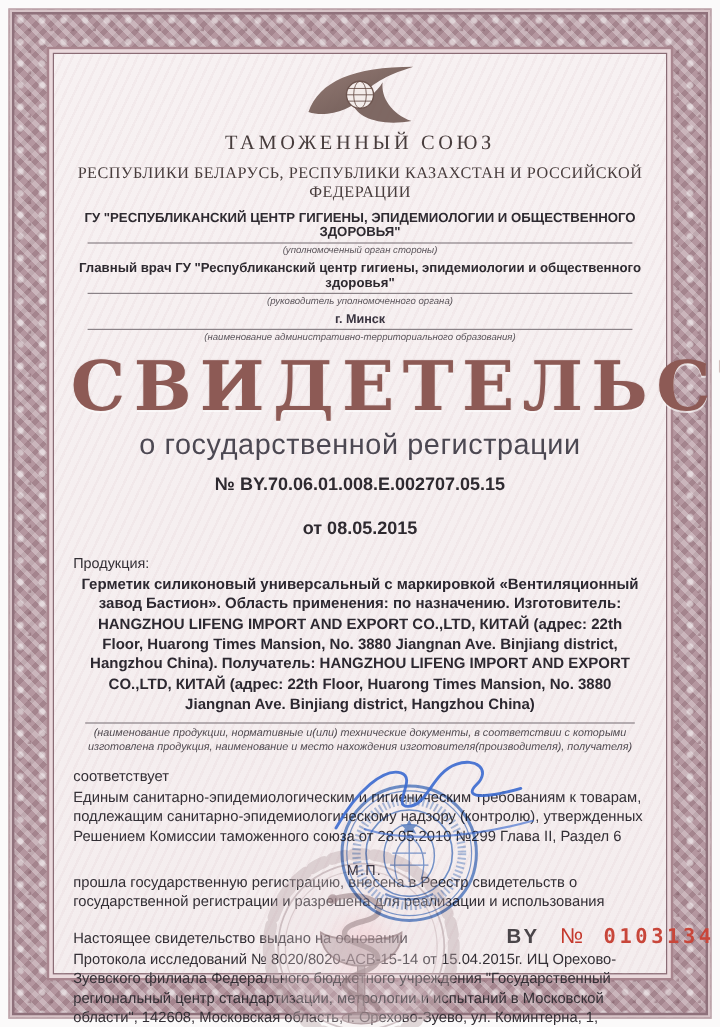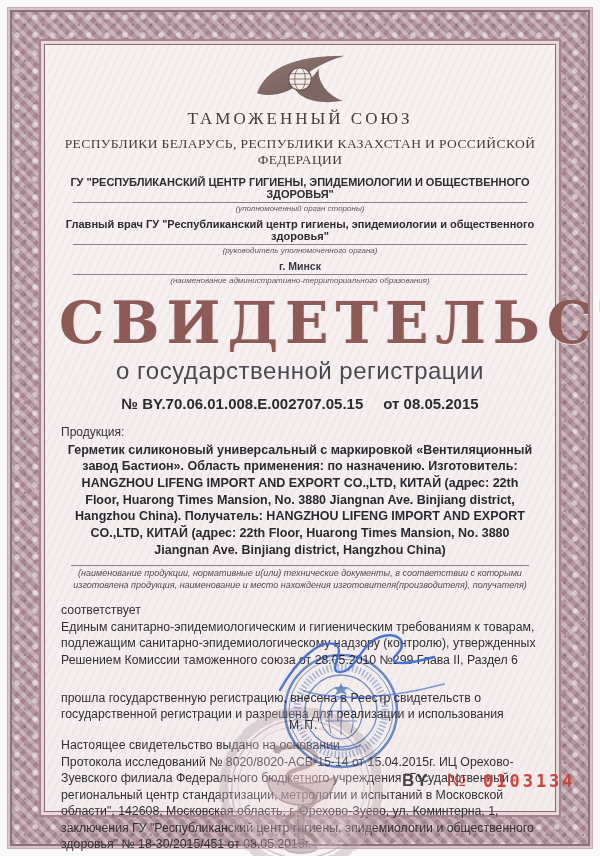--- a/index.html
+++ b/index.html
@@ -40,21 +40,21 @@
   .org2{font-size:11px;font-weight:bold;color:#2e2a30;margin-top:5px;}
   .city{font-size:10.5px;font-weight:bold;color:#3a3440;margin-top:5px;}
   .rl{border-top:1px solid #8a8287;width:94%;margin:2px auto 0;}
   .cap{font-size:8px;font-style:italic;color:#5c565c;margin-top:1px;}
   .doc-title{
     font-family:"DejaVu Serif","Liberation Serif",serif;font-weight:bold;
     font-size:57px;letter-spacing:7px;color:#8d5a55;margin-top:8px;line-height:1.05;
     text-shadow:0 1px 0 rgba(255,255,255,.65), 0 0 1px rgba(104,52,48,.45);
   }
   .doc-sub{font-size:24px;color:#4c4852;margin-top:4px;letter-spacing:.5px;}
-  .numline{display:flex;justify-content:center;gap:20px;font-size:15px;font-weight:bold;color:#2e2a30;margin-top:10px;}
+  .numline{display:flex;justify-content:center;gap:20px;font-size:15px;font-weight:bold;color:#2e2a30;margin-top:10px;flex-direction:column;}
   .prod-label{font-size:12px;text-align:left;margin:13px 2px 0;}
   .prod-text{font-size:12.5px;font-weight:bold;text-align:center;margin:3px 6px 0;line-height:1.33;color:#2c2830;}
   .prod-cap{font-size:9px;font-style:italic;color:#504a50;border-top:1px solid #8a8287;width:95%;margin:7px auto 0;padding-top:2px;line-height:1.3;}
   .para{font-size:12.3px;text-align:left;line-height:1.34;margin:2px 2px 0;color:#332f35;}
   .lbl{font-size:12.3px;text-align:left;margin:0 2px 0;}
   .mt-conf{margin-top:11px;}
   .mt-reg{margin-top:22px;}
   .mt-basis{margin-top:15px;}
   .mt-val{margin-top:13px;}
   
@@ -71,21 +71,21 @@
   }
   .wm-smudge{
     position:absolute;left:245px;top:268px;width:140px;height:55px;border-radius:50%;
     background:radial-gradient(ellipse, rgba(235,160,170,.35), rgba(235,160,170,0) 70%);
     transform:rotate(-12deg);pointer-events:none;
   }
   .medallion{position:absolute;left:212px;top:700px;opacity:.75;pointer-events:none;}
   .stamp{position:absolute;left:281px;top:651px;opacity:.85;mix-blend-mode:multiply;pointer-events:none;}
   .signature{position:absolute;left:268px;top:628px;pointer-events:none;}
   .mp{position:absolute;left:289px;top:718px;font-size:12px;color:#3a3440;letter-spacing:1px;}
-  .serial{position:absolute;left:402px;top:770px;display:flex;align-items:center;gap:17px;}
+  .serial{position:absolute;left:422px;top:770px;display:flex;align-items:center;gap:17px;}
   .serial .by{font-size:17px;font-weight:600;color:#4a4549;letter-spacing:2px;}
   .serial .nsign{font-size:18px;color:#c5392d;}
   .serial .digits{font-family:"DejaVu Sans Mono","Liberation Mono",monospace;font-size:17px;color:#c8463a;letter-spacing:3px;font-weight:bold;}
 </style>
 </head>
 <body>
 
 <div class="page">
   <div class="band"></div>
 

